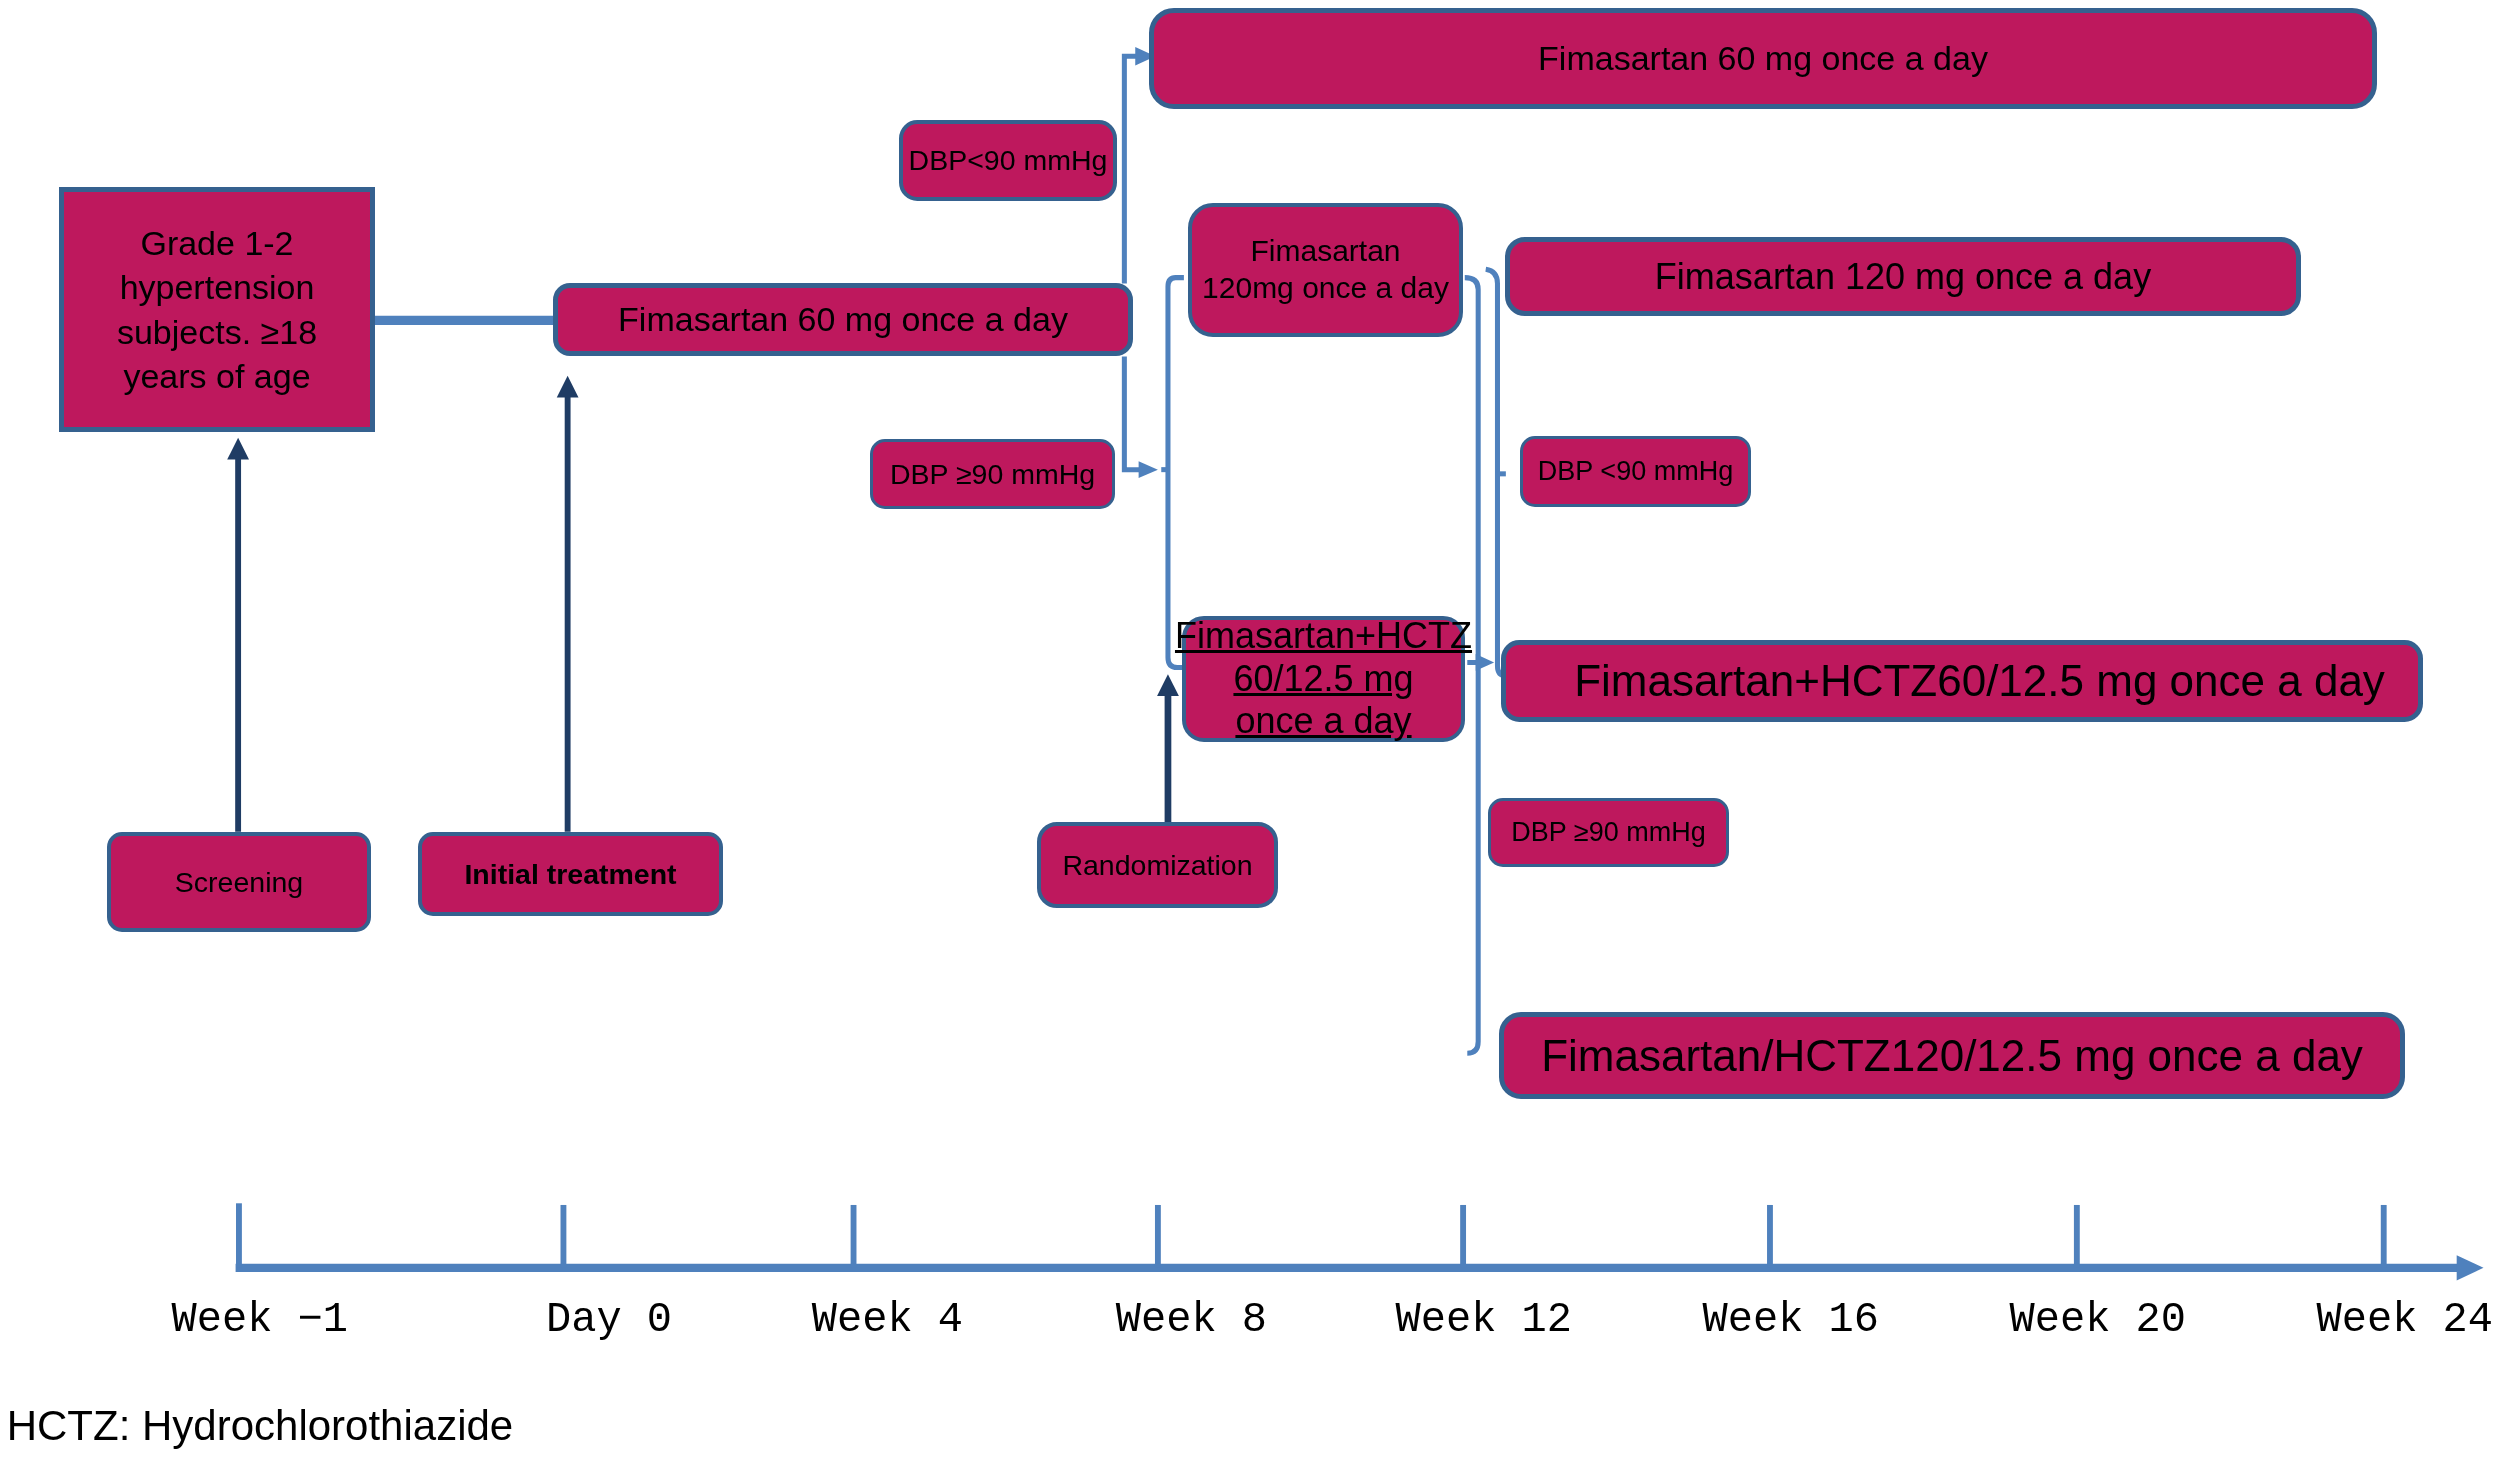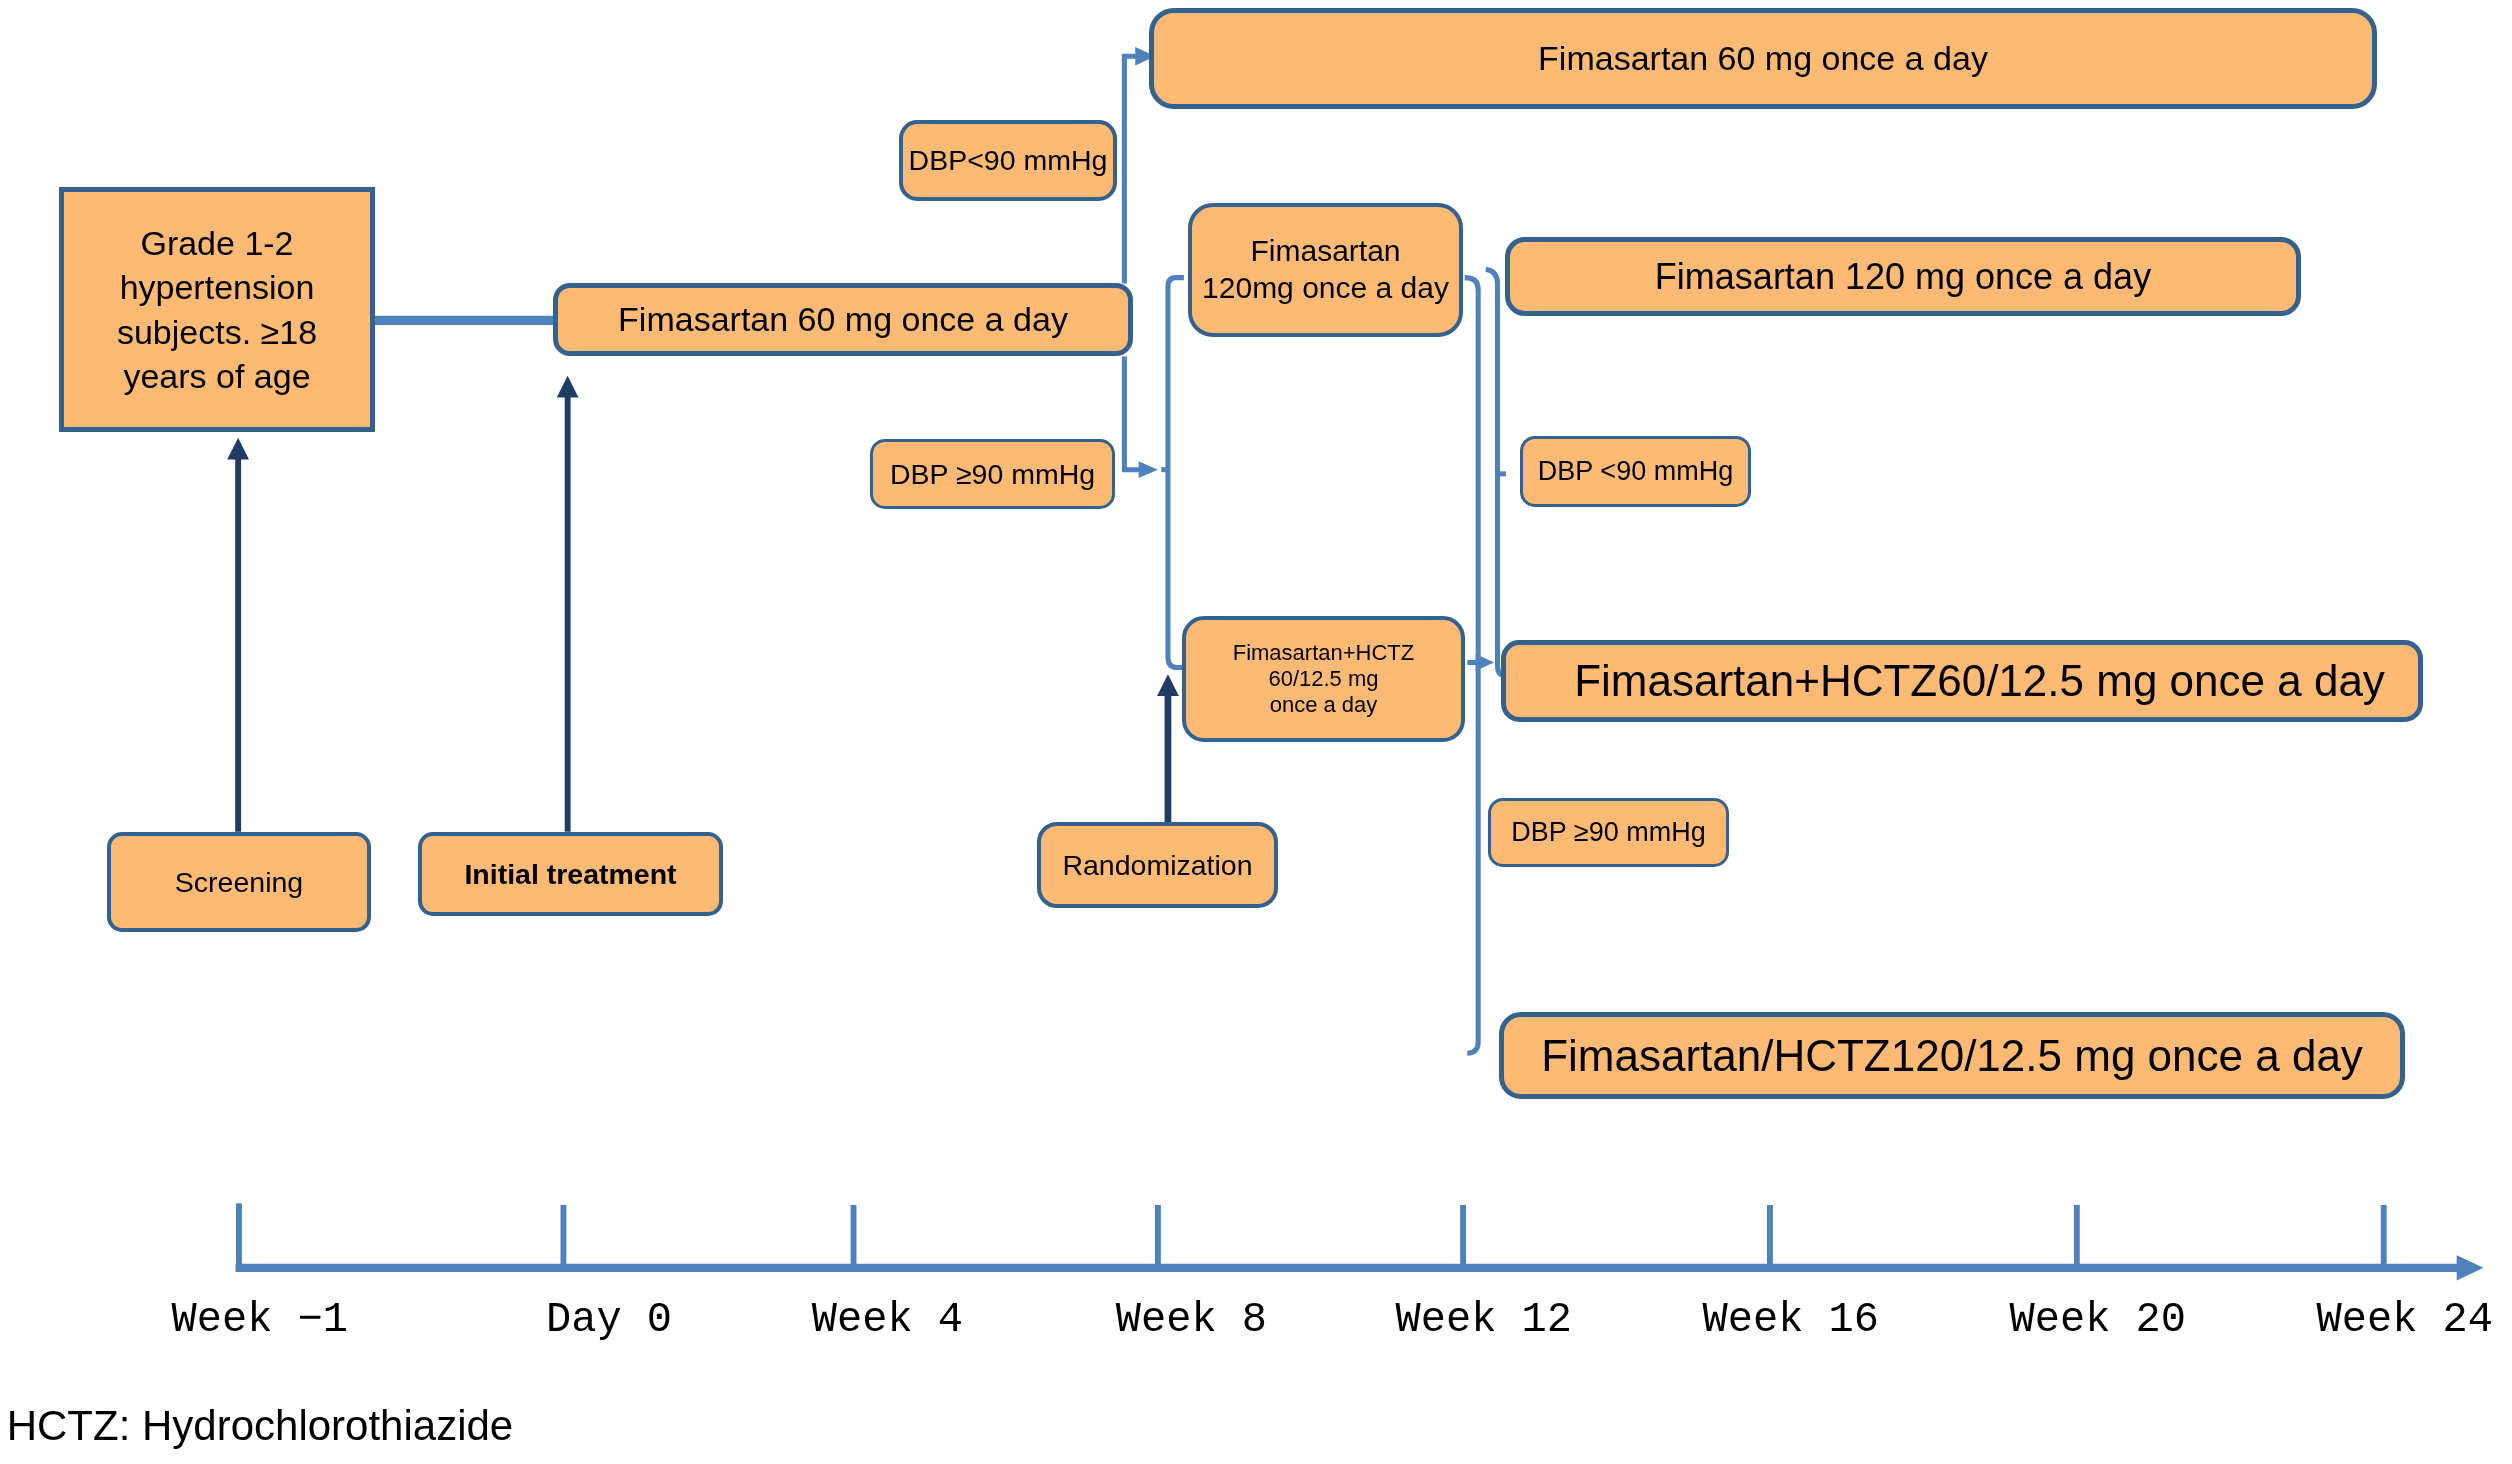--- a/index.html
+++ b/index.html
@@ -3,21 +3,21 @@
 <meta charset="utf-8">
 <style>
   html,body{margin:0;padding:0;background:#ffffff;}
   #canvas{
     position:relative;width:2512px;height:1465px;background:#ffffff;overflow:hidden;
     font-family:"Liberation Sans","DejaVu Sans",sans-serif;color:#000;
   }
   #wires{position:absolute;left:0;top:0;width:2512px;height:1465px;}
   .box{
     position:absolute;display:flex;align-items:center;justify-content:center;
-    text-align:center;background:#fdba74;border:5px solid #35618f;box-sizing:border-box;
+    text-align:center;background:#be185d;border:5px solid #35618f;box-sizing:border-box;
     line-height:1.22;
   }
   .multiline{white-space:pre-line;}
   .tlabel{position:absolute;text-align:right;font-size:42px;font-family:Liberation Mono, monospace;}
   .footnote{position:absolute;font-size:42px;}
 </style>
 </head>
 <body>
 
 <div id="canvas">
@@ -95,21 +95,21 @@
   </div>
 
   <div class="box" style="left:1505px;top:237px;width:796px;height:79px;border-radius:20px;font-size:36px;">
     <span>Fimasartan 120 mg once a day</span>
   </div>
 
   <div class="box" style="left:1520px;top:436px;width:231px;height:71px;border-width:3.4px;border-radius:15px;font-size:27px;text-align:right;">
     <span>DBP &lt;90 mmHg</span>
   </div>
 
-  <div class="box multiline" style="left:1182px;top:616px;width:283px;height:126px;border-width:4.2px;border-radius:22px;font-size:22px;line-height:1.18;">
+  <div class="box multiline" style="left:1182px;top:616px;width:283px;height:126px;border-width:4.2px;border-radius:22px;font-size:36px;line-height:1.18;text-decoration:underline;">
     <span>Fimasartan+HCTZ
 60/12.5 mg
 once a day</span>
   </div>
 
   <div class="box" style="left:1501px;top:640px;width:922px;height:82px;border-radius:18.4px;font-size:44px;padding-left:35px;">
     <span>Fimasartan+HCTZ60/12.5 mg once a day</span>
   </div>
 
   <div class="box" style="left:1488px;top:798px;width:241px;height:69px;border-width:3.4px;border-radius:15px;font-size:27px;">

